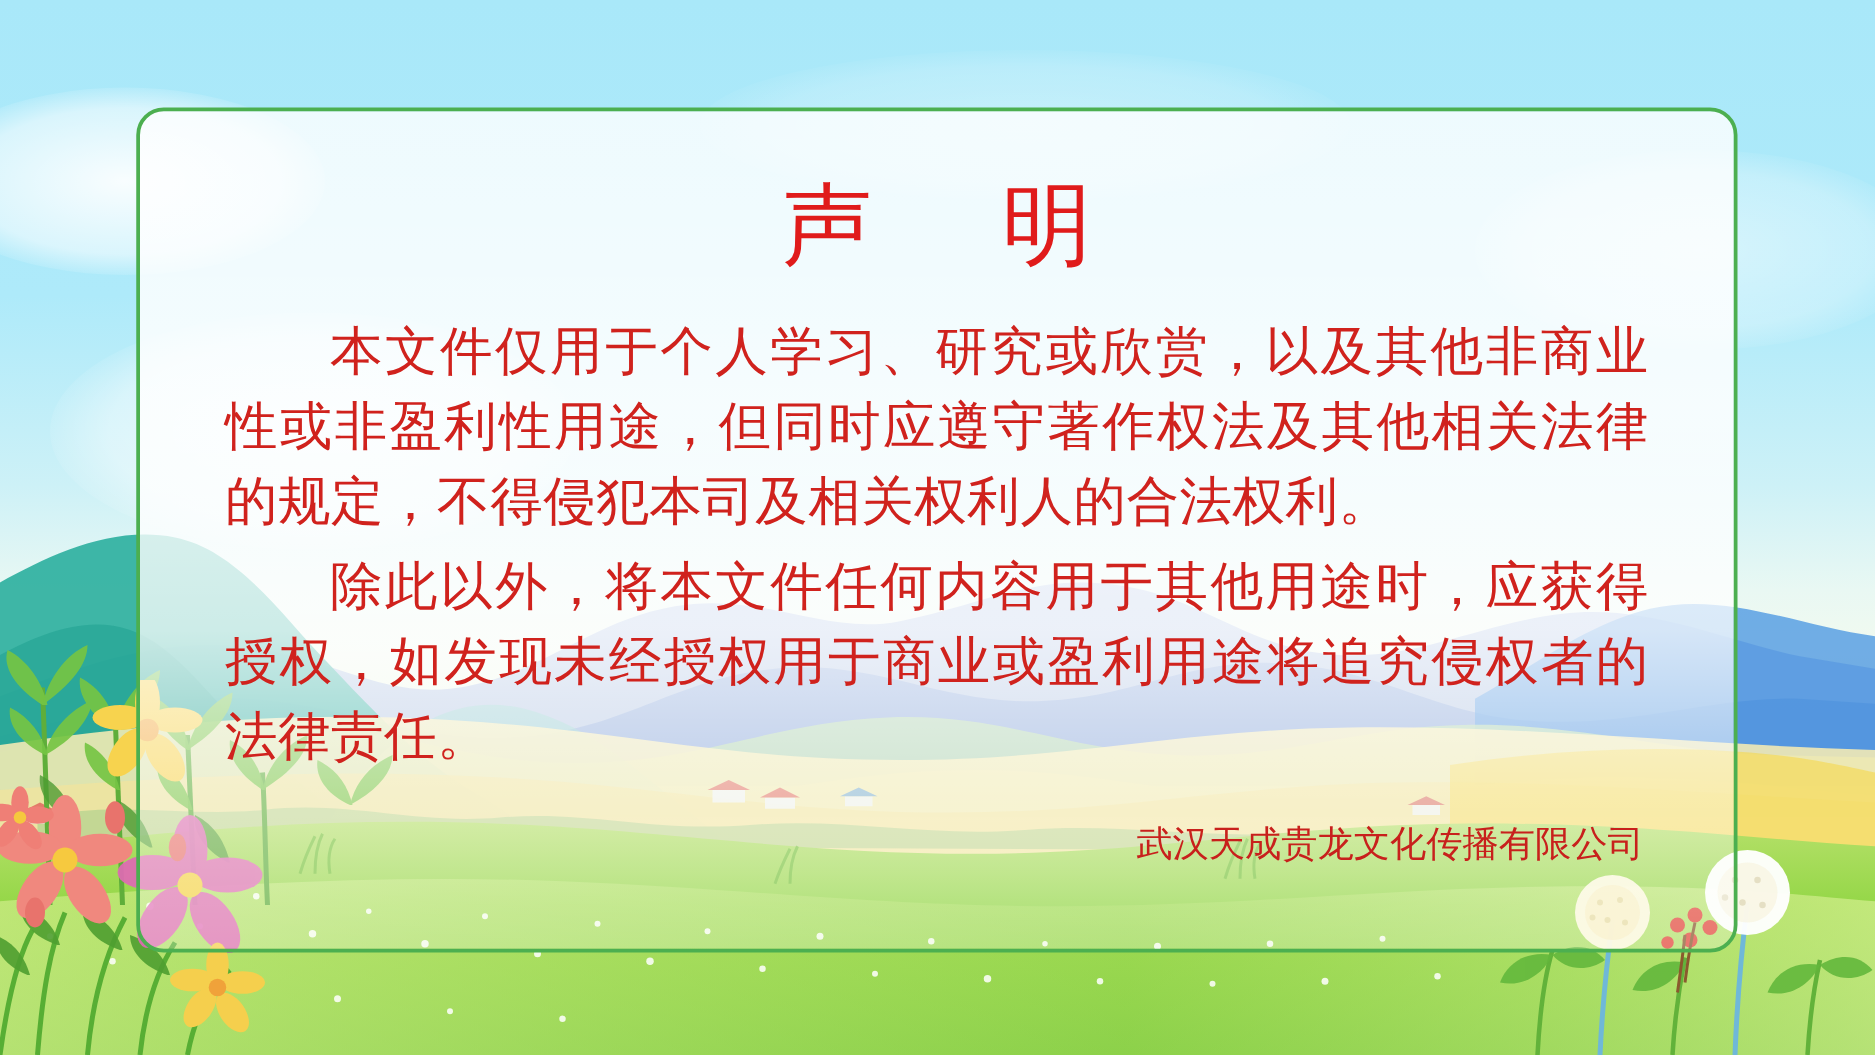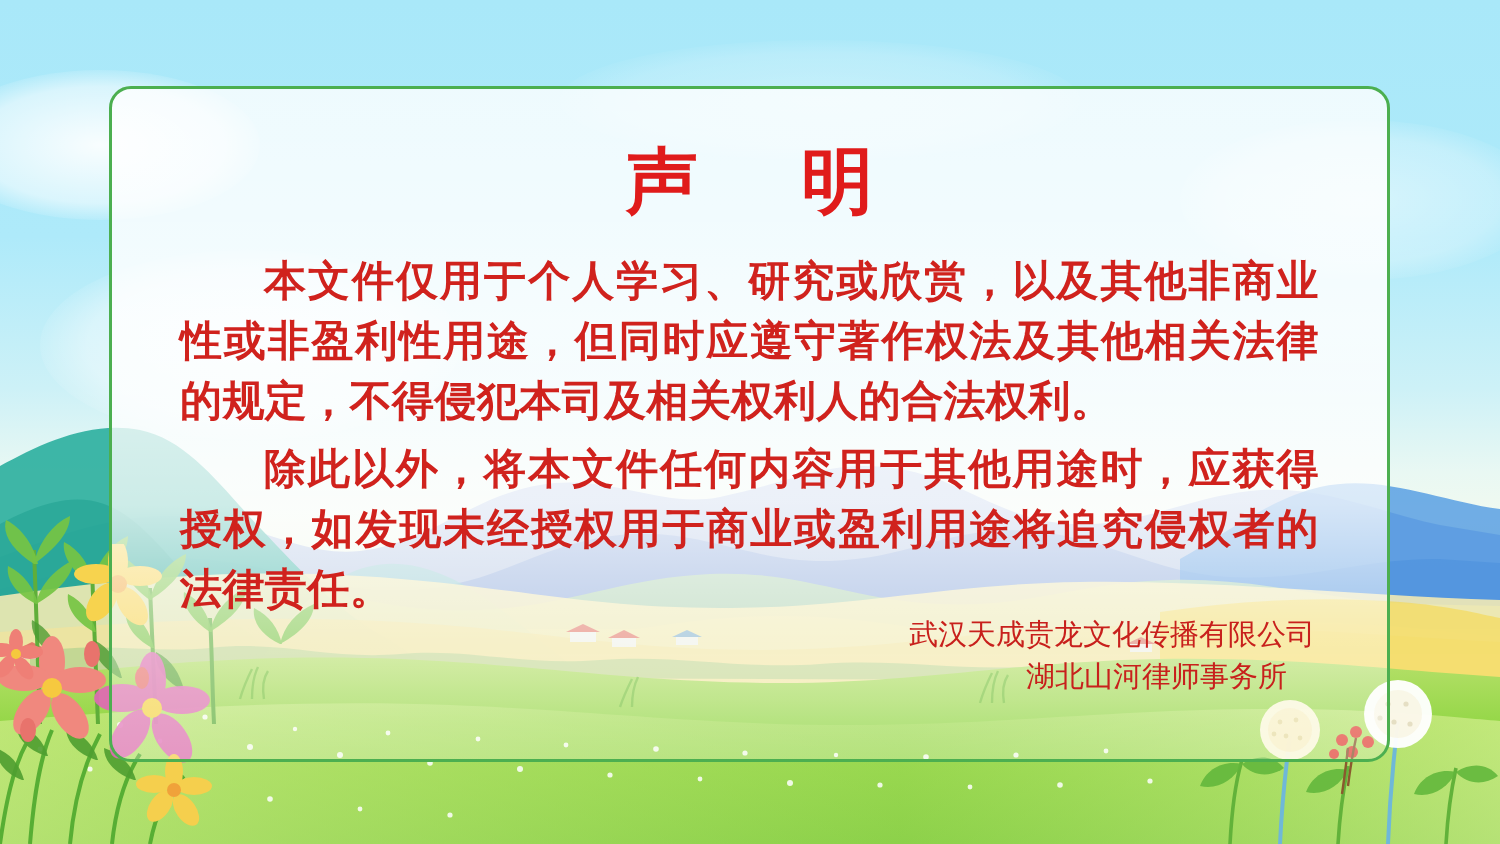--- a/index.html
+++ b/index.html
@@ -71,32 +71,32 @@
     padding: 0 58px;
     box-sizing: border-box;
   }
 
   .doc-title {
     margin: 0;
     padding-top: 56px;
     text-align: center;
     color: #e01b1b;
     font-size: 72px;
-    font-weight: bold;
+    font-weight: normal;
     letter-spacing: 0.22em;
     line-height: 1.0;
     text-indent: 0.22em;
   }
 
   .body-text {
     margin: 0;
     padding: 34px 10px 0 10px;
     color: #d0221d;
     font-size: 42px;
-    font-weight: bold;
+    font-weight: normal;
     line-height: 60px;
     text-align: justify;
     text-align-last: left;
     text-indent: 2em;
     letter-spacing: 0.01em;
   }
   .body-text + .body-text { padding-top: 8px; }
 
   .signature {
     position: absolute;
@@ -411,19 +411,18 @@
     <div class="frame-inner">
 
       <h1 class="doc-title">声　明</h1>
 
       <p class="body-text">本文件仅用于个人学习、研究或欣赏，以及其他非商业性或非盈利性用途，但同时应遵守著作权法及其他相关法律的规定，不得侵犯本司及相关权利人的合法权利。</p>
 
       <p class="body-text">除此以外，将本文件任何内容用于其他用途时，应获得授权，如发现未经授权用于商业或盈利用途将追究侵权者的法律责任。</p>
 
       <div class="signature">
         <span class="sig-line sig-line-1">武汉天成贵龙文化传播有限公司</span>
-        <span class="sig-line sig-line-2">湖北山河律师事务所</span>
       </div>
 
     </div>
   </div>
 
 </div>
 
 </body></html>

